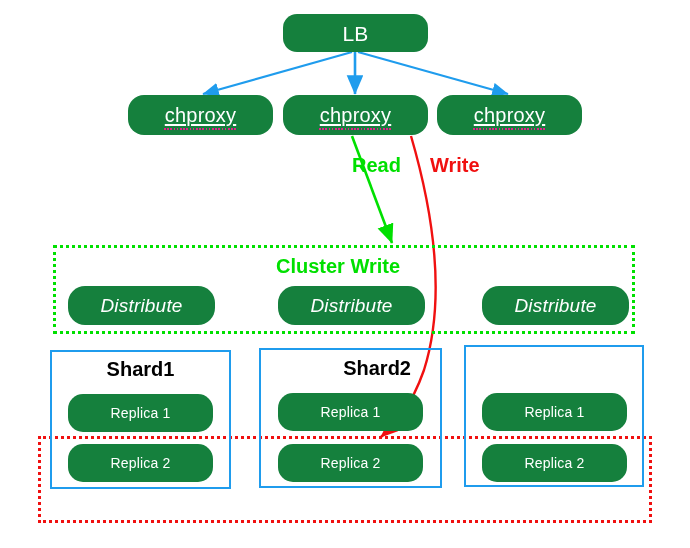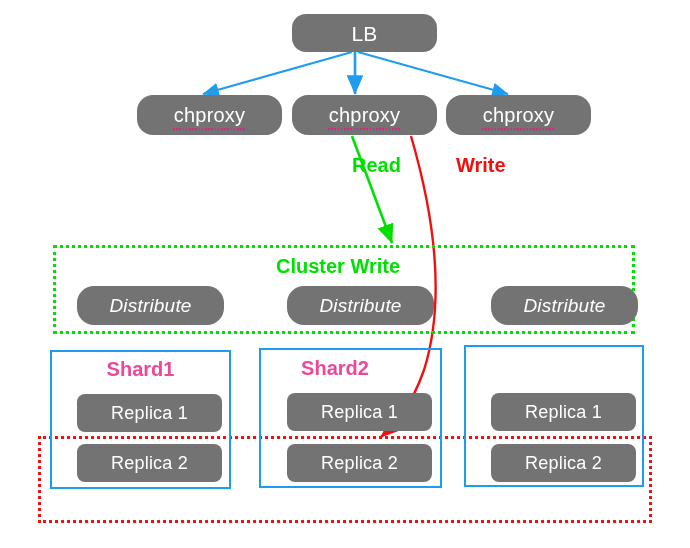--- a/index.html
+++ b/index.html
@@ -22,42 +22,42 @@
     left: 0;
     top: 0;
     width: 690px;
     height: 548px;
     pointer-events: none;
   }
 
   
   .node {
     position: absolute;
-    background: #737373;
+    background: #15803d;
     border-radius: 12px;
     color: #ffffff;
     display: flex;
     align-items: center;
     justify-content: center;
     font-family: "Liberation Sans", sans-serif;
     font-size: 20px;
     line-height: 1;
     letter-spacing: 0.2px;
     box-sizing: border-box;
     z-index: 4;
-    margin-left: 9px;
   }
   .node.lb { border-radius: 14px; font-size: 21px; }
   .node.chproxy { border-radius: 16px; }
   .node.distribute { border-radius: 17px; font-size: 19px; font-style: italic; }
-  .node.replica { border-radius: 8px; font-size: 18px; }
+  .node.replica { border-radius: 15px; font-size: 14px; }
 
   
   .misspelled {
     position: relative;
+    text-decoration: underline;
     text-decoration-color: #ffffff;
     text-underline-offset: 2px;
   }
   .misspelled::after {
     content: "";
     position: absolute;
     left: -1px;
     right: -1px;
     bottom: -5px;
     height: 2px;
@@ -98,34 +98,34 @@
     z-index: 2;
   }
   .shard-title {
     position: absolute;
     left: 0;
     right: 0;
     text-align: center;
     font-family: "Liberation Sans", sans-serif;
     font-weight: bold;
     font-size: 20px;
-    color: #ec4899;
+    color: #000000;
   }
 
   
   .edge-label {
     position: absolute;
     font-family: "Liberation Sans", sans-serif;
     font-weight: bold;
     font-size: 20px;
     white-space: nowrap;
     z-index: 6;
   }
   .edge-label.read-label { color: #00e000; }
-  .edge-label.write-label { color: #f01010; margin-left: 26px; }
+  .edge-label.write-label { color: #f01010; }
 </style>
 </head>
 <body>
 
 <div id="canvas">
 
   <svg id="edges" viewBox="0 0 690 548" width="690" height="548">
     <defs>
       <marker id="arrow-blue" markerWidth="9" markerHeight="9" refX="7.2" refY="3.2" orient="auto" markerUnits="strokeWidth">
         <path d="M0,0 L7.5,3.2 L0,6.4 z" fill="#1f9ced"></path>
@@ -184,21 +184,21 @@
   <div class="shard" style="left:50px; top:350px; width:181px; height:139px;"></div>
   <div class="shard-title" style="left:50px; top:358px; width:181px;">Shard1</div>
   <div class="node replica" style="left:68px; top:394px; width:145px; height:38px;">
     <span>Replica 1</span>
   </div>
   <div class="node replica" style="left:68px; top:444px; width:145px; height:38px;">
     <span>Replica 2</span>
   </div>
 
   <div class="shard" style="left:259px; top:348px; width:183px; height:140px;"></div>
-  <div class="shard-title" style="left:259px; top:357px; width:152px;">Shard2</div>
+  <div class="shard-title" style="left:259px; top:357px; width:152px;text-align:right;">Shard2</div>
   <div class="node replica" style="left:278px; top:393px; width:145px; height:38px;">
     <span>Replica 1</span>
   </div>
   <div class="node replica" style="left:278px; top:444px; width:145px; height:38px;">
     <span>Replica 2</span>
   </div>
 
   <div class="shard" style="left:464px; top:345px; width:180px; height:142px;"></div>
   <div class="node replica" style="left:482px; top:393px; width:145px; height:38px;">
     <span>Replica 1</span>

